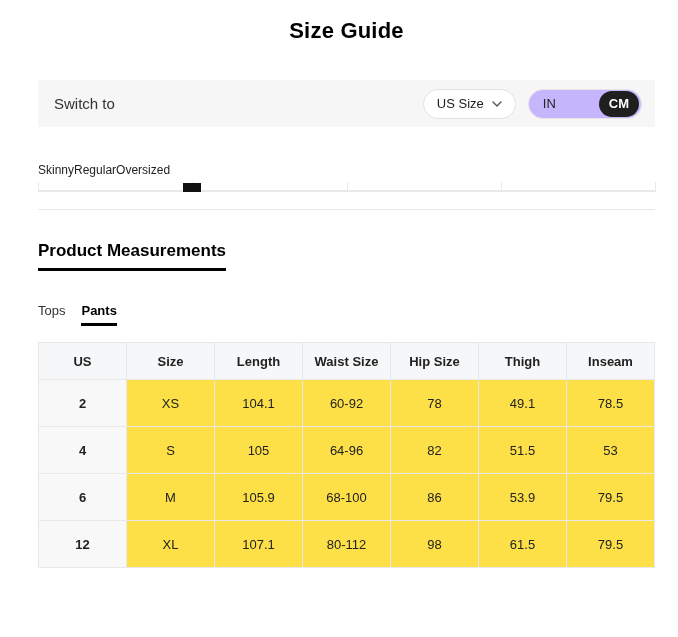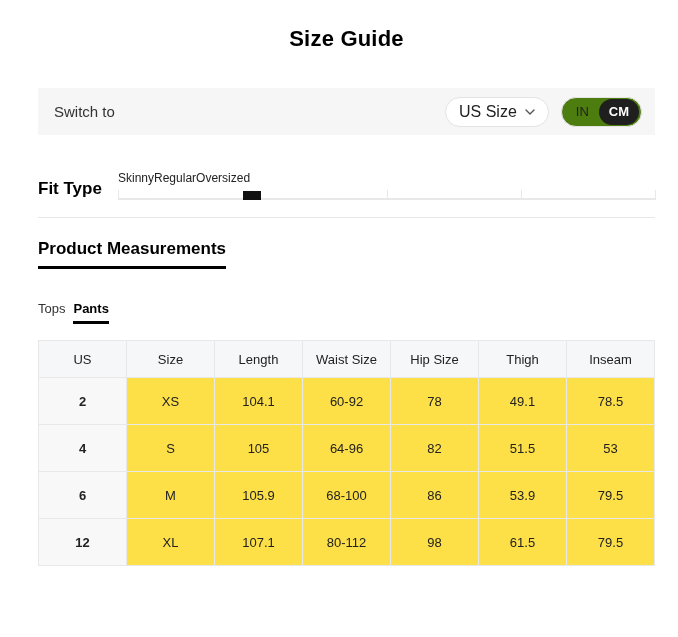--- a/index.html
+++ b/index.html
@@ -2,21 +2,21 @@
 <html><head>
 <meta charset="utf-8">
 <style>
   * { margin: 0; padding: 0; box-sizing: border-box; }
   html, body { width: 678px; height: 637px; background: #fff; overflow: hidden; }
   body {
     font-family: "Liberation Sans", sans-serif;
     color: #222;
     -webkit-font-smoothing: antialiased;
   }
-  .page { padding: 8px 23px 0 38px; }
+  .page { padding: 0 23px 0 38px; }
 
   
   .title {
     text-align: center;
     font-size: 22px;
     font-weight: 700;
     color: #000;
     padding-top: 18px;
     letter-spacing: 0.2px;
   }
@@ -33,32 +33,33 @@
   }
   .switch-label { font-size: 15px; color: #333; }
   .switch-controls { display: flex; align-items: center; gap: 12px; }
   .size-dropdown {
     display: flex; align-items: center; gap: 8px;
     background: #fff;
     border: 1px solid #e3e3e3;
     border-radius: 16px;
     height: 30px;
     padding: 0 13px;
-    font-size: 16px;
+    font-size: 13px;
     color: #222;
     cursor: pointer;
   }
   .chevron { display: inline-flex; margin-top: 1px; }
   .unit-toggle {
     display: flex; align-items: center;
-    background: #4d7c0f;
+    background: #c4b5fd;
     border: 1px solid #e5e5e5;
     border-radius: 16px;
     height: 30px;
     padding: 2px 2px 2px 0;
+    gap: 33px;
   }
   .unit-option {
     font-size: 13px;
     color: #222;
     padding: 0 10px 0 14px;
     cursor: pointer;
   }
   .unit-option.selected {
     background: #1f1f1f;
     color: #fff;
@@ -90,46 +91,46 @@
     width: 18px;
     height: 9px;
     background: #111;
     transform: translateX(-50%);
     cursor: grab;
   }
 
   .divider { margin-top: 17px; border-top: 1px solid #e8e8e8; }
 
   
-  .tabs { margin-top: 21px; display: flex; gap: 48px; }
+  .tabs { margin-top: 31px; display: flex; gap: 48px; }
   .tab { font-size: 17px; font-weight: 700; cursor: pointer; }
   .tab.active { color: #000; border-bottom: 3px solid #000; padding-bottom: 7px; }
   .tab.inactive { color: #9a9a9a; }
 
   
-  .subtabs { margin-top: 32px; display: flex; gap: 8px; align-items: flex-start; }
+  .subtabs { margin-top: 32px; display: flex; gap: 16px; align-items: flex-start; }
   .subtab { font-size: 13px; cursor: pointer; color: #333; }
   .subtab.active { color: #000; font-weight: 700; border-bottom: 3px solid #000; padding-bottom: 5px; }
 
   
   table.size-table {
     margin-top: 16px;
     width: 100%;
     border-collapse: collapse;
     table-layout: fixed;
   }
   .size-table th, .size-table td {
     border: 1px solid #e8e8e8;
     text-align: center;
     font-size: 13px;
     color: #222;
   }
   .size-table th {
     background: #f6f7f8;
-    font-weight: 400;
+    font-weight: 700;
     height: 37px;
     margin-left: 12px;
   }
   .size-table td { height: 47px; background: #fde047; }
   .size-table td.first-col { background: #f8f8f8; font-weight: 700; }
 
   .footnote { margin-top: 14px; font-size: 12px; color: #808080; }
 </style>
 </head>
 <body>
@@ -150,21 +151,20 @@
         </span>
       </div>
       <div class="unit-toggle">
         <span class="unit-option">IN</span>
         <span class="unit-option selected">CM</span>
       </div>
     </div>
   </div>
 
   <div class="fit-section">
-    <div class="fit-label">Fit Type</div>
     <div class="fit-slider">
       <div class="fit-stops">
         <span class="fit-stop">Skinny</span>
         <span class="fit-stop">Regular</span>
         <span class="fit-stop">Oversized</span>
       </div>
       <div class="fit-track">
         <span class="fit-tick" style="left:0;"></span>
         <span class="fit-tick" style="left:25%;"></span>
         <span class="fit-tick" style="left:50%;"></span>

